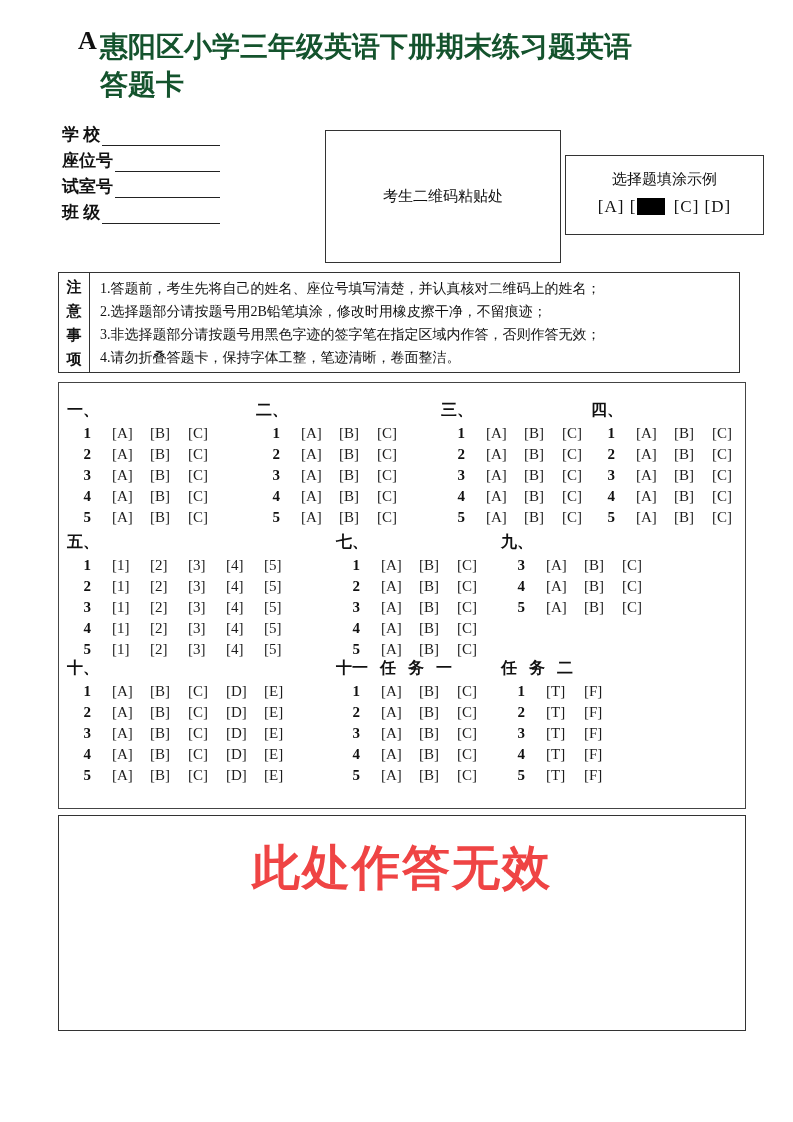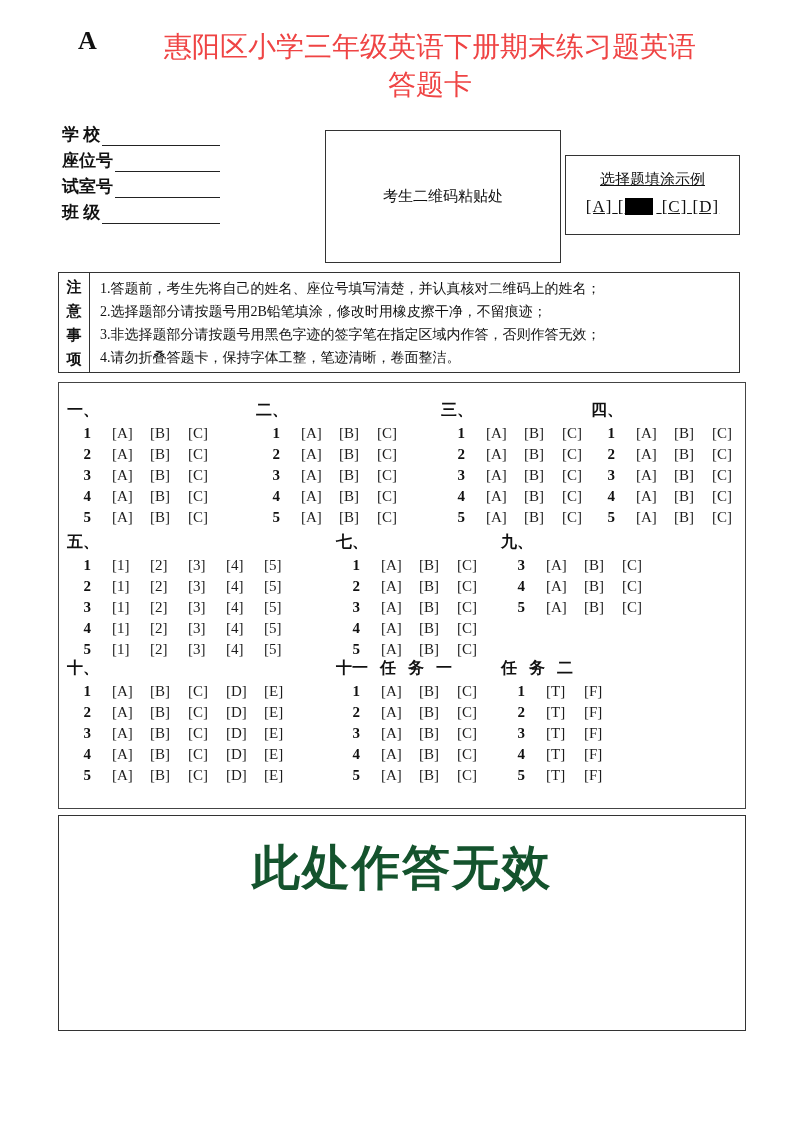--- a/index.html
+++ b/index.html
@@ -11,42 +11,41 @@
     color: #111;
     overflow: hidden;
   }
   
   .variant {
     position: absolute; left: 78px; top: 26px;
     font-size: 26px; font-weight: bold;
   }
   .title-wrap {
     position: absolute; left: 100px; top: 28px; width: 660px;
-    text-align: center;
     font-family: "Liberation Sans", sans-serif;
-    font-weight: normal; font-size: 28px; line-height: 38px;
-    color: #ef4444;
+    font-weight: bold; font-size: 28px; line-height: 38px;
+    color: #14532d;
   }
   
   .fields { position: absolute; left: 62px; top: 120px; width: 158px; font-weight: bold; }
   .field { display: flex; height: 26px; align-items: flex-end; }
   .f-label { font-size: 17px; line-height: 22px; white-space: pre; }
   .f-line { flex: 1; border-bottom: 1px solid #222; height: 20px; margin-left: 2px; }
   
   .qr-box {
     position: absolute; left: 325px; top: 130px; width: 236px; height: 133px;
     border: 1px solid #333; box-sizing: border-box;
     display: flex; align-items: center; justify-content: center;
     font-size: 15px;
   }
   
   .example-box {
-    position: absolute; left: 565px; top: 155px; width: 175px; height: 80px;
+    position: absolute; left: 565px; top: 155px; width: 199px; height: 80px;
     border: 1px solid #333; box-sizing: border-box;
-    text-align: center; padding-top: 13px; text-decoration: underline;
+    text-align: center; padding-top: 13px;
   }
   .example-title { font-size: 15px; line-height: 20px; }
   .example-opts { font-size: 17px; margin-top: 8px; letter-spacing: 1px; }
   .filled-block {
     display: inline-block; width: 28px; height: 17px;
     background: #000; vertical-align: -3px; margin: 0 3px 0 1px;
   }
   
   .notice-box {
     position: absolute; left: 58px; top: 272px; width: 682px; height: 101px;
@@ -75,21 +74,21 @@
   .opt { width: 38px; color: #1c1c1c; }
   
   .invalid-box {
     position: absolute; left: 58px; top: 815px; width: 688px; height: 216px;
     border: 1px solid #333; box-sizing: border-box;
     text-align: center;
   }
   .invalid-text {
     margin-top: 20px;
     font-family: "Liberation Sans", sans-serif;
-    font-weight: bold; font-size: 48px; letter-spacing: 2px; color: #14532d;
+    font-weight: bold; font-size: 48px; letter-spacing: 2px; color: #ef4444;
   }
 </style>
 </head>
 <body>
 
 <div class="page">
 
   <div class="variant">A</div>
 
   <div class="title-wrap">

